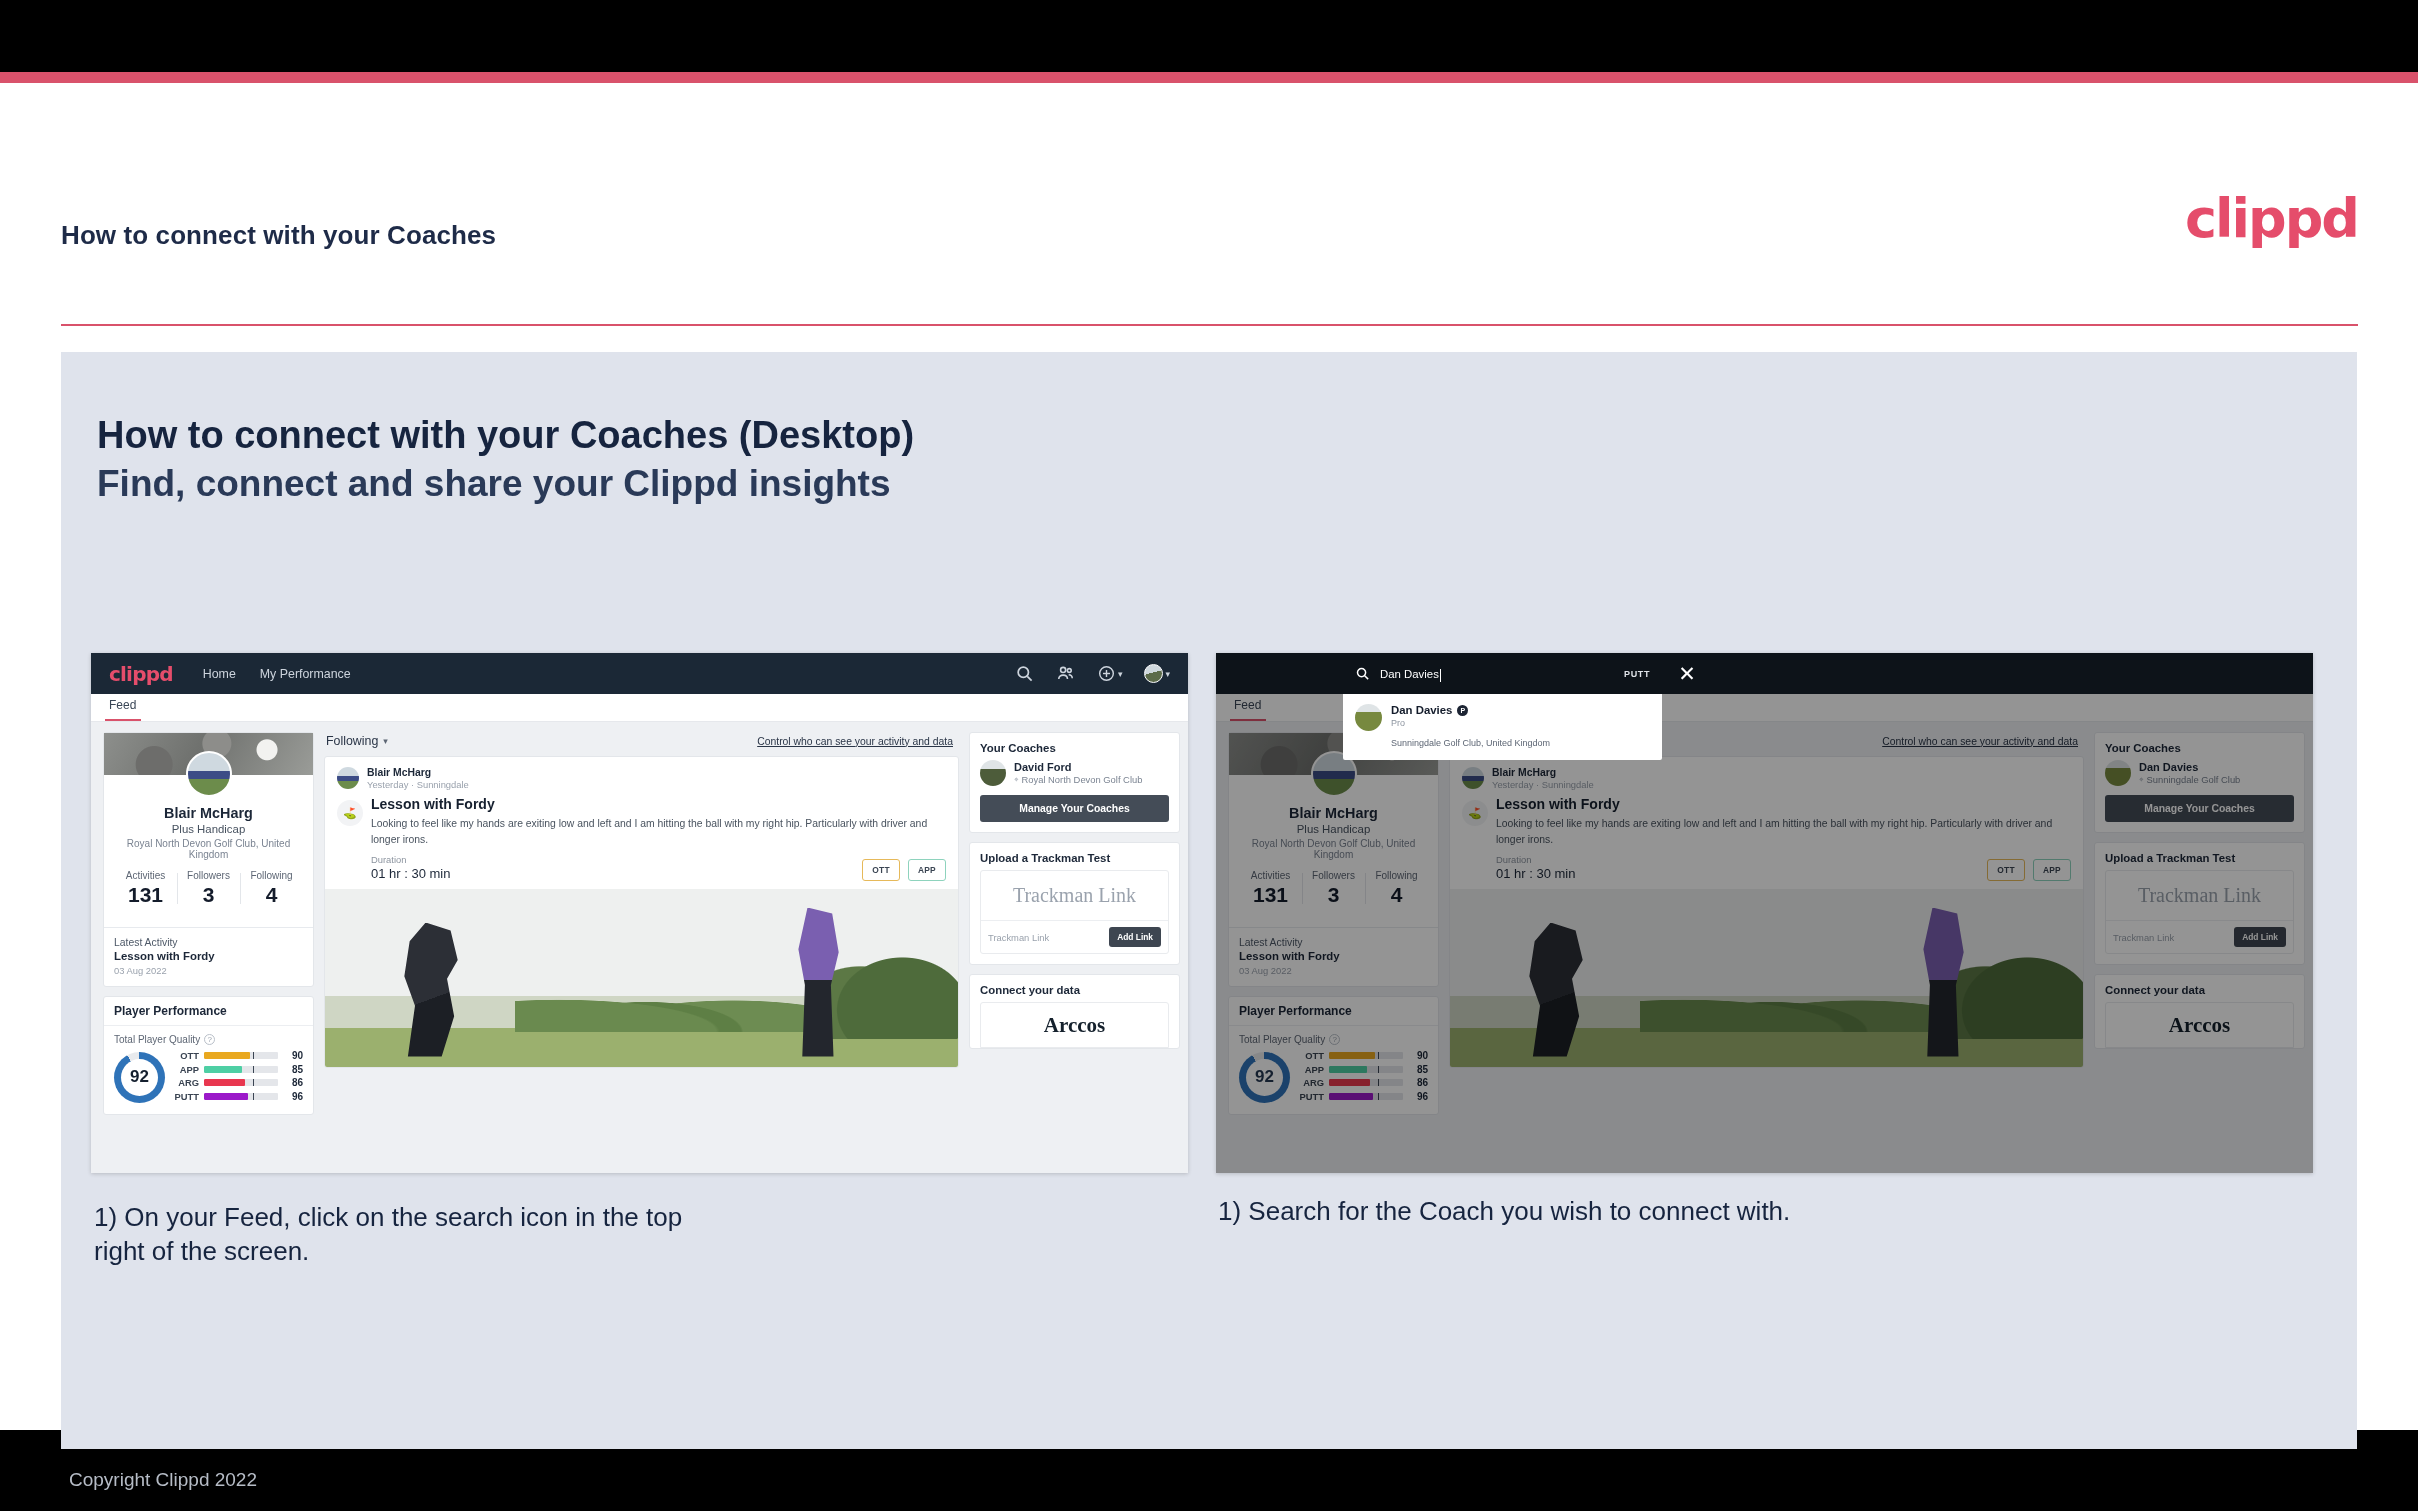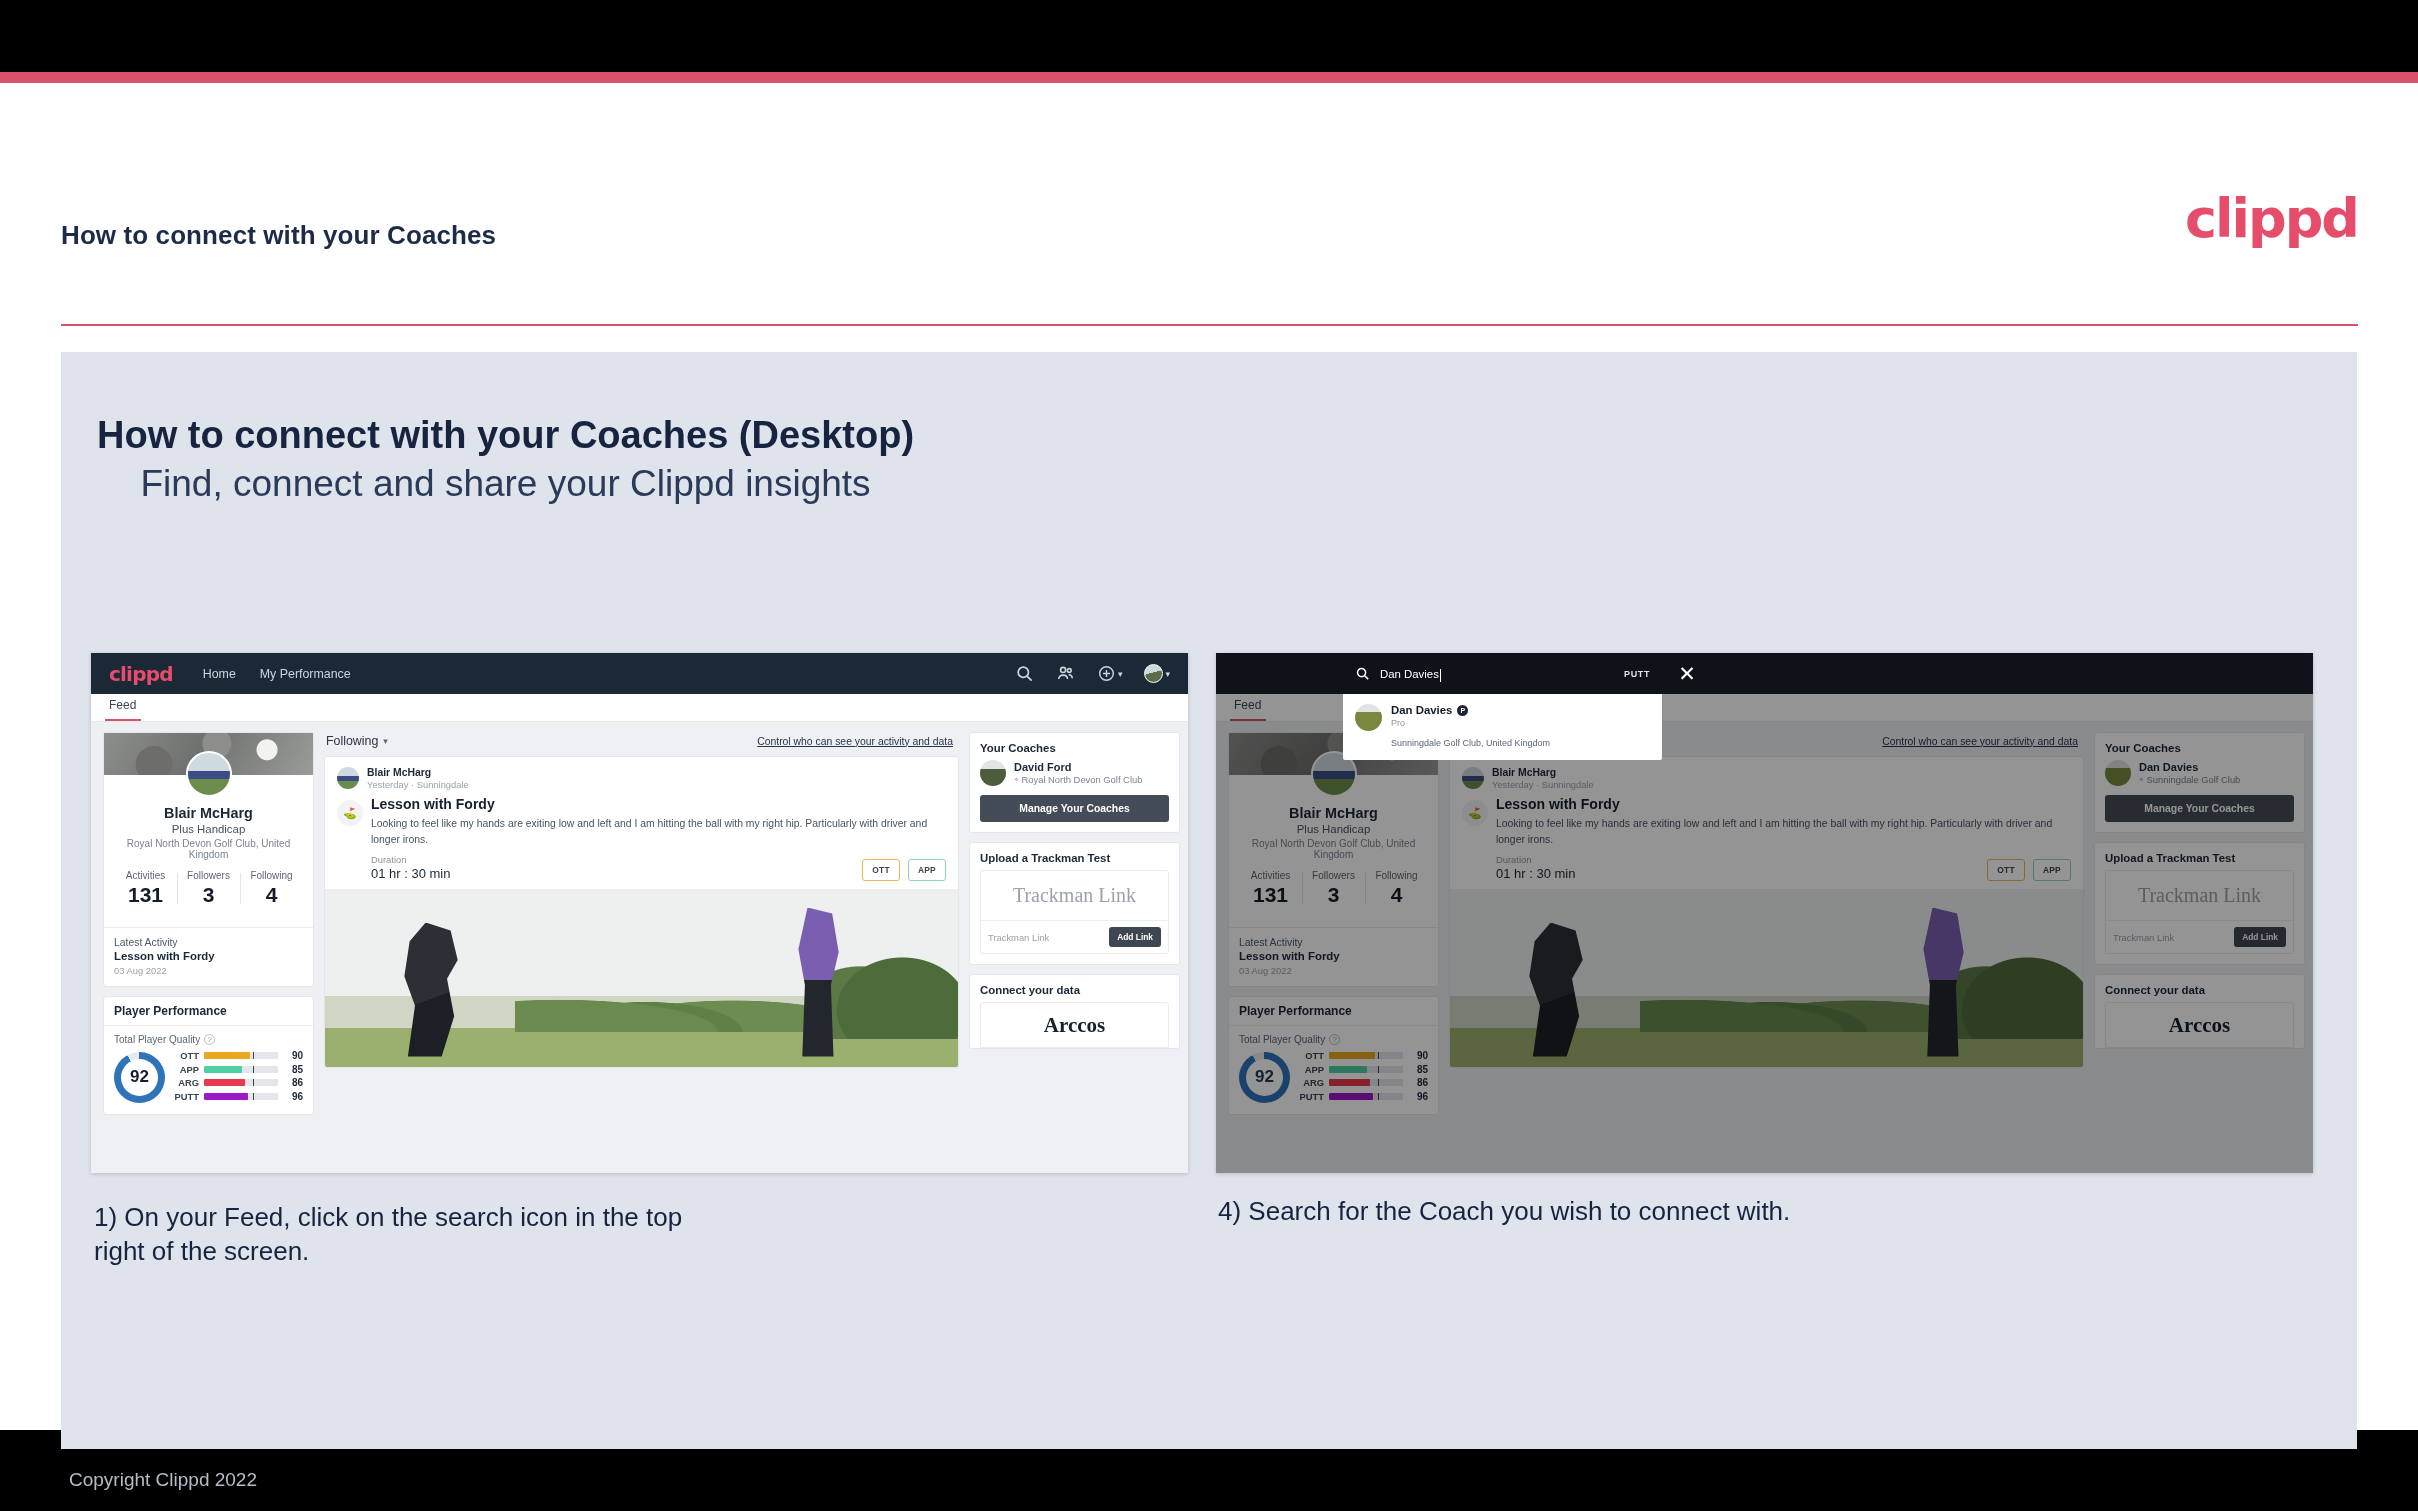--- a/index.html
+++ b/index.html
@@ -39,21 +39,21 @@
     position:absolute; left:61px; right:61px; top:241px; height:2px; background:#d9526b;
   }
 
   
   .panel {
     position:absolute; left:61px; top:269px; width:2296px; height:1097px;
     background:#dfe3ec;
   }
   .title-block { position:absolute; left:36px; top:59px; }
   .title-main { font-size:38px; font-weight:700; color:#16243f; line-height:1.28; }
-  .title-sub  { font-size:37px; font-weight:400; color:#2a3a58; line-height:1.28;text-align:center; }
+  .title-sub  { font-size:37px; font-weight:700; color:#2a3a58; line-height:1.28; }
 
   .copyright {
     position:absolute; left:69px; top:1386px;
     font-size:19px; color:#b6bcc6;
   }
 
   
   .shot {
     position:absolute; overflow:hidden; background:#fff;
     box-shadow:0 1px 4px rgba(0,0,0,.18);
@@ -726,18 +726,18 @@
               <span class="badge-pro">P</span>
             </div>
             <div class="res-role">Pro</div>
             <div class="res-club">Sunningdale Golf Club, United Kingdom</div>
           </div>
         </div>
       </div>
     </div>
 
     <div class="caption cap-1">1) On your Feed, click on the search icon in the top right of the screen.</div>
-    <div class="caption cap-2">4) Search for the Coach you wish to connect with.</div>
+    <div class="caption cap-2">1) Search for the Coach you wish to connect with.</div>
 
     <div class="copyright">Copyright Clippd 2022</div>
   </div>
 </div>
 
 
 </body></html>

